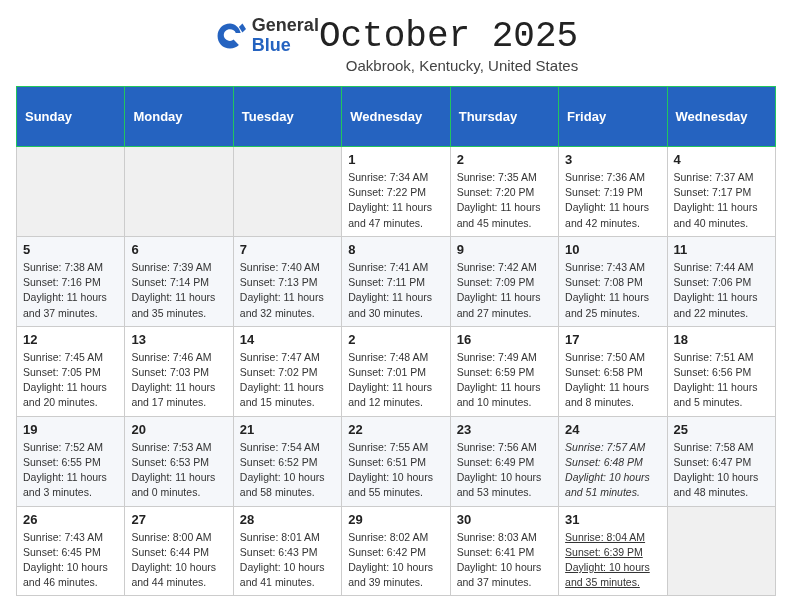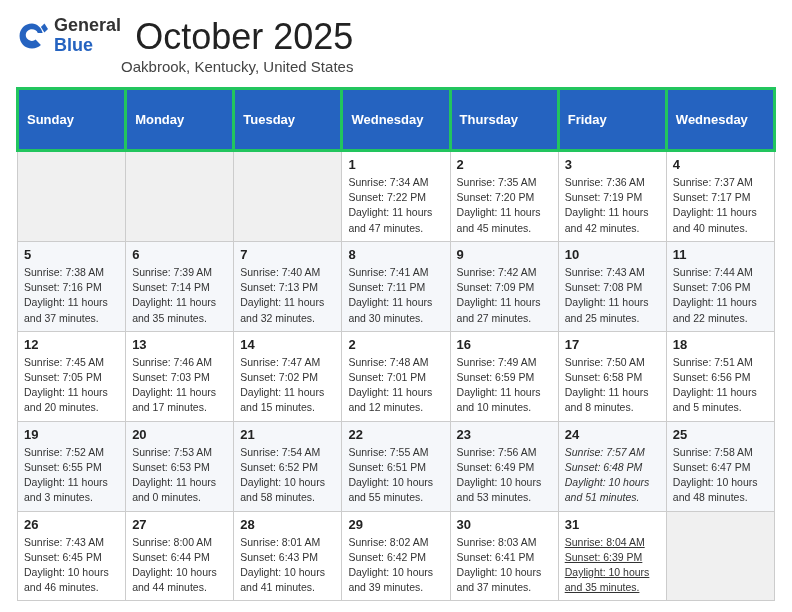--- a/index.html
+++ b/index.html
@@ -5,21 +5,21 @@
     * { box-sizing: border-box; margin: 0; padding: 0; }
     body {
       font-family: Arial, sans-serif;
       background: #fff;
       width: 792px;
       min-height: 612px;
       padding: 16px;
     }
     .header {
       display: flex;
-      justify-content: flex-start;
+      justify-content: center;
       align-items: flex-start;
       margin-bottom: 12px;
     }
     .logo {
       display: flex;
       align-items: center;
       gap: 6px;
     }
     .logo-text {
       font-size: 18px;
@@ -32,38 +32,39 @@
       width: 32px;
       height: 32px;
     }
     .title-block {
       text-align: right;
     }
     .month-title {
       font-size: 36px;
       font-weight: 300;
       color: #222;
+      font-family: Liberation Mono, monospace;
     }
     .location {
       font-size: 15px;
       color: #444;
     }
     .calendar {
       width: 100%;
       border-collapse: collapse;
       border: 1px solid #ccc;
     }
     .calendar th {
       background: #2563C0;
       color: #fff;
       font-size: 13px;
       font-weight: 600;
       text-align: left;
       padding: 22px 8px;
-      border: 3px solid #22c55e;
+      border: 1px solid #22c55e;
     }
     .calendar td {
       border: 1px solid #ccc;
       vertical-align: top;
       padding: 5px 6px;
       width: calc(100% / 7);
       min-height: 80px;
       background: #fff;
     }
     .calendar tr:nth-child(even) td {

